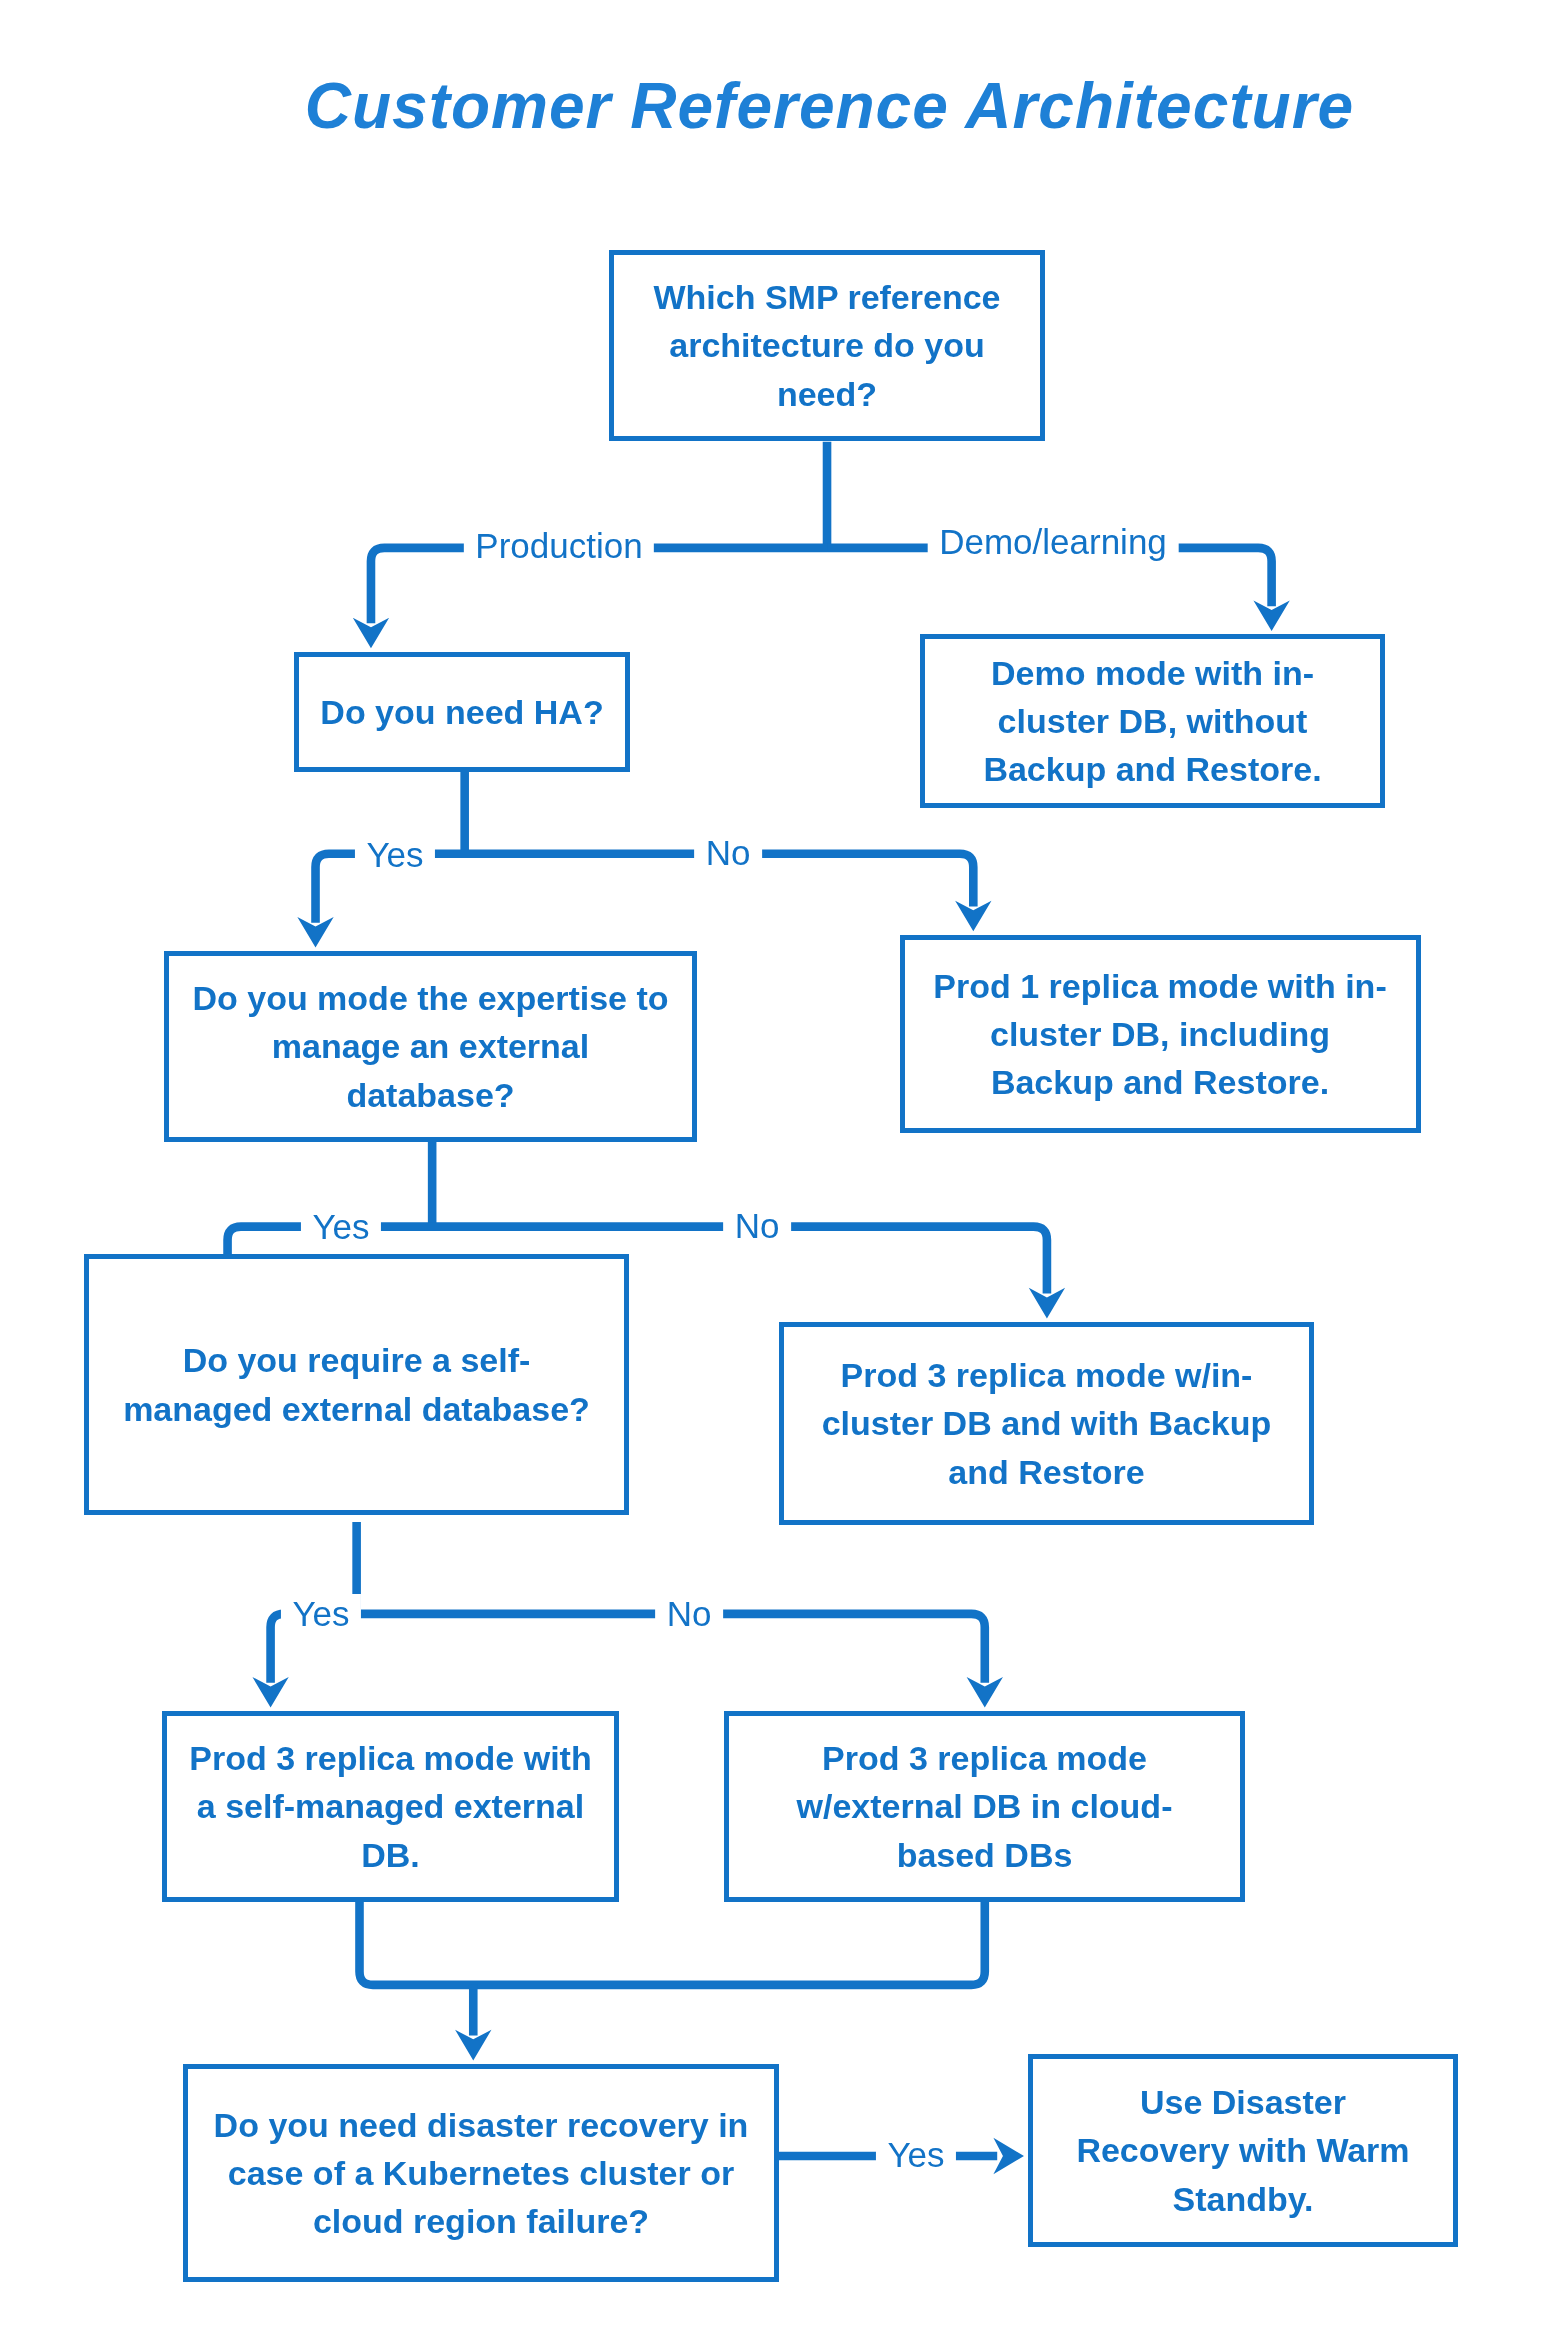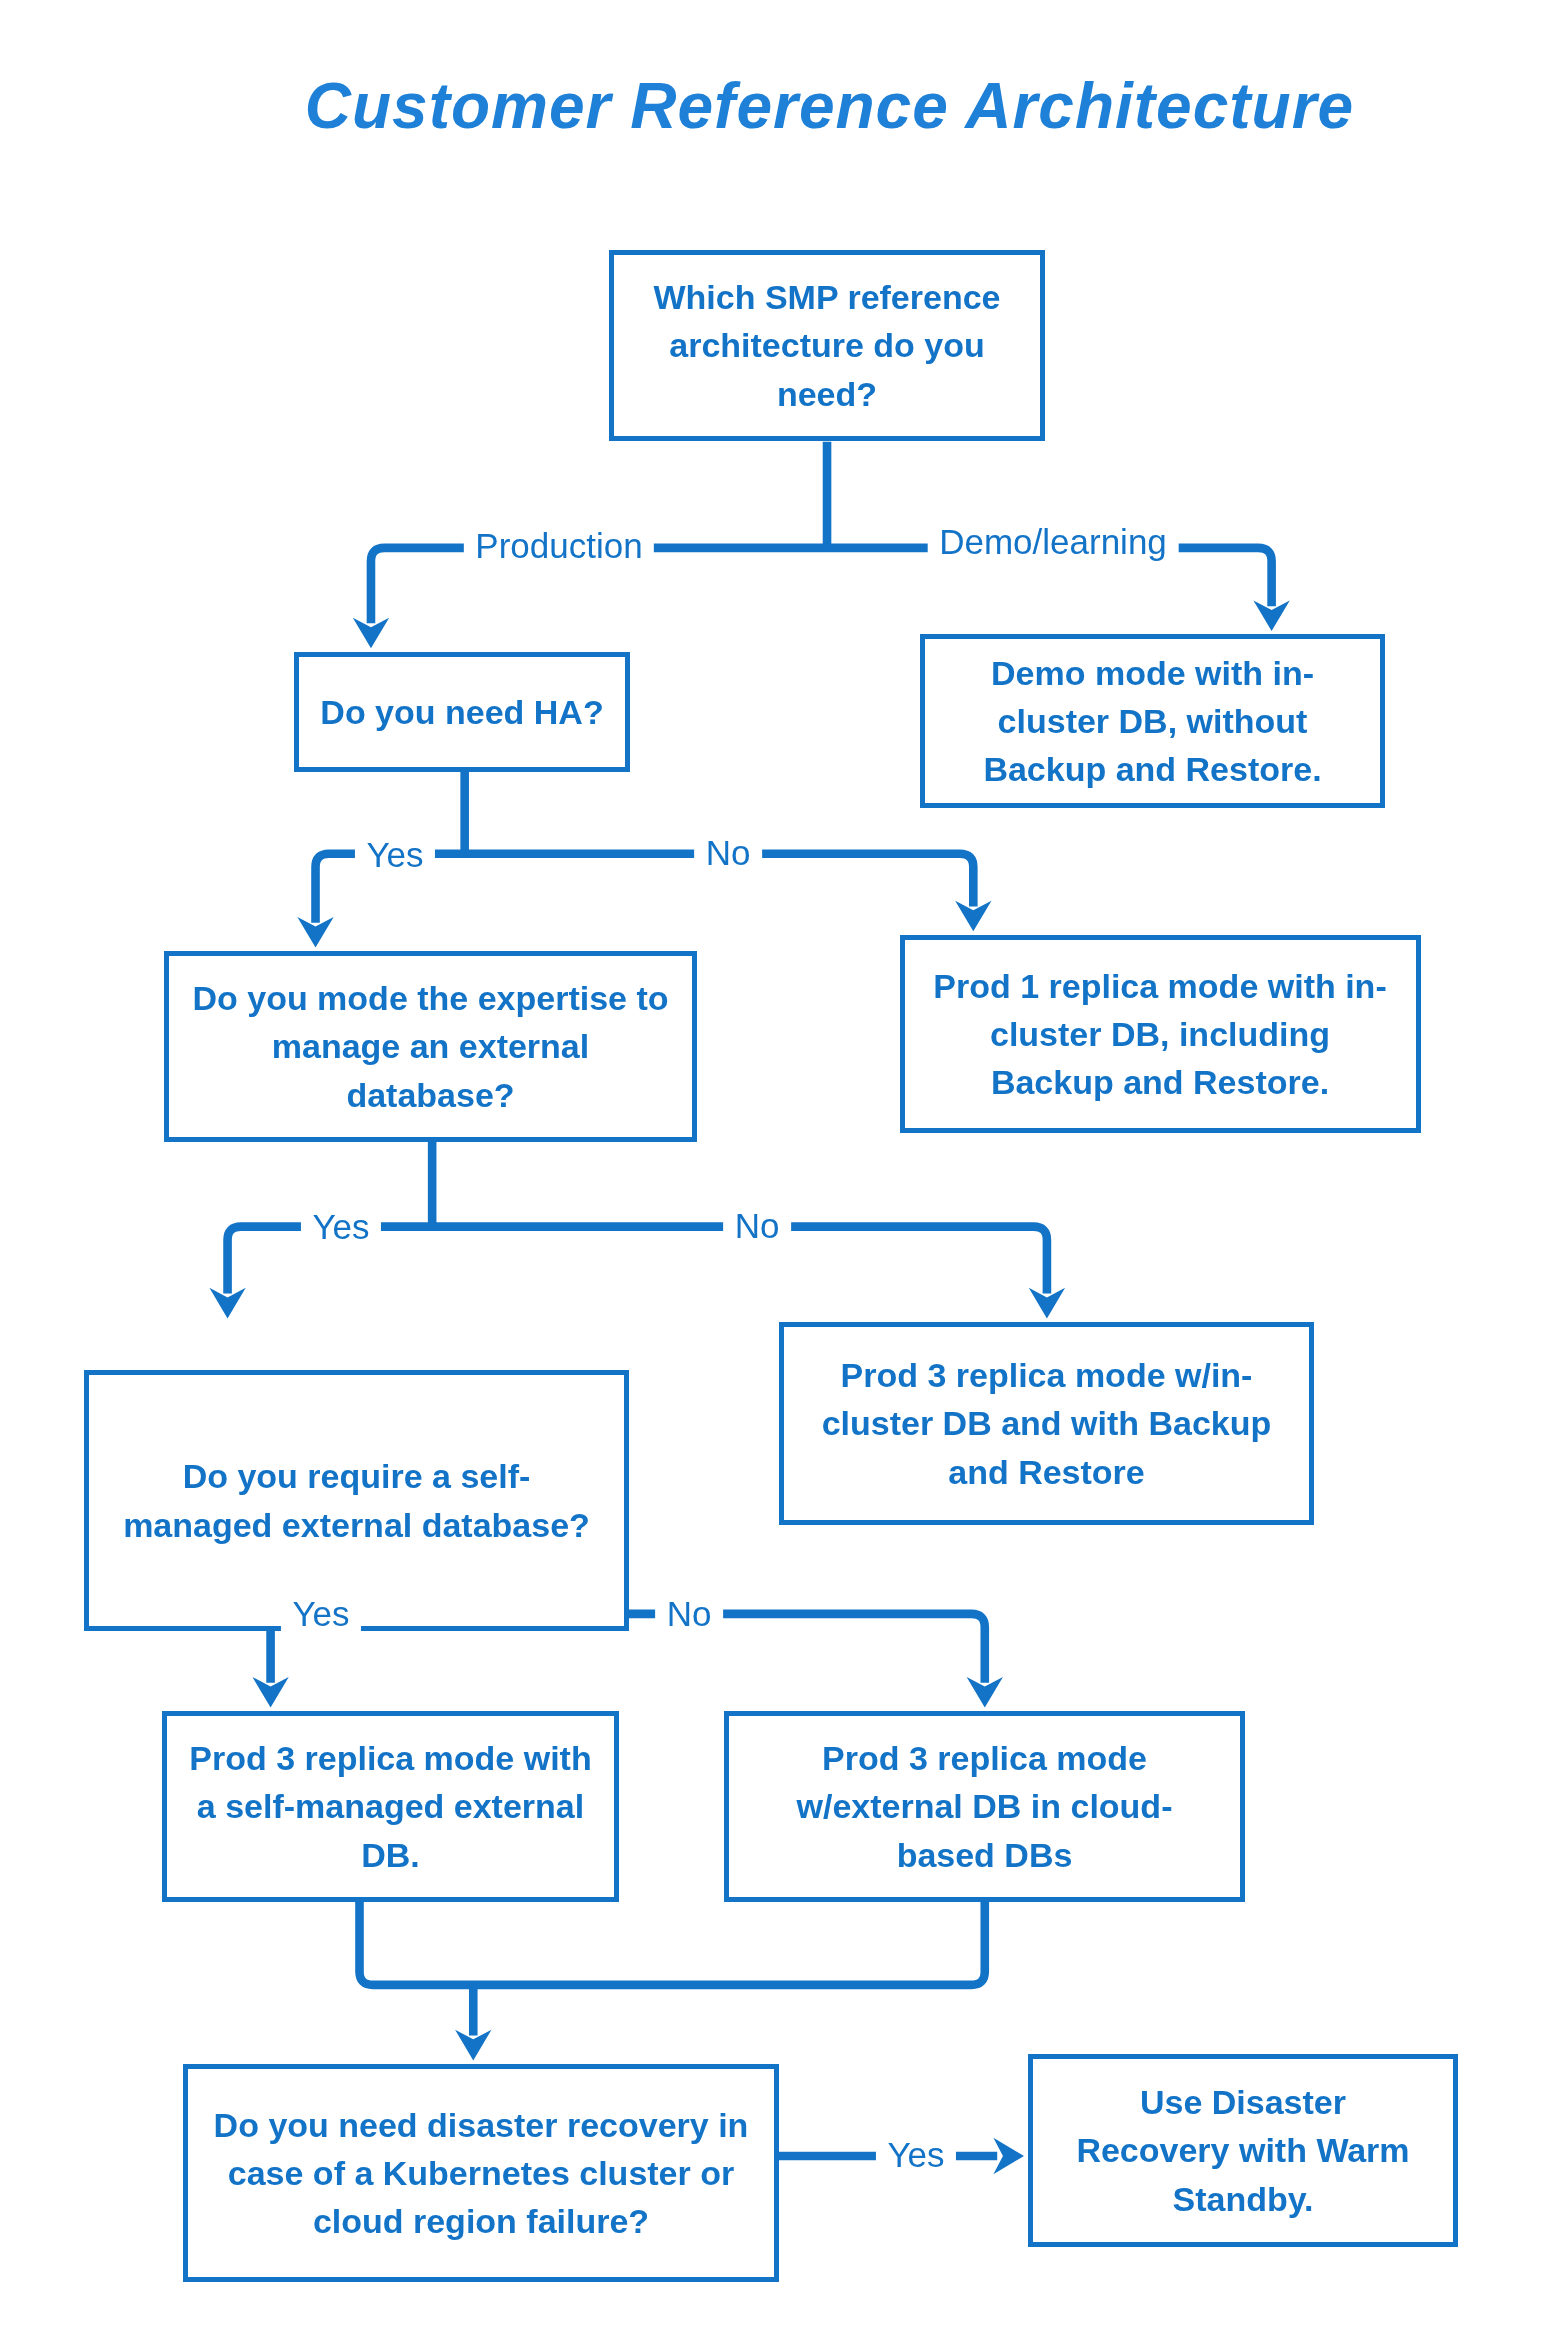--- a/index.html
+++ b/index.html
@@ -72,21 +72,21 @@
   <div class="node" style="left:920px;top:634px;width:465px;height:174px;padding:9.6px 15.3px;">Demo mode with in-cluster DB, without Backup and Restore.</div>
 
   <div class="node" style="left:609px;top:250px;width:436px;height:191px;">Which SMP reference architecture do you need?</div>
 
   <div class="node" style="left:294px;top:652px;width:336px;height:120px;">Do you need HA?</div>
 
   <div class="node" style="left:164px;top:951px;width:533px;height:191px;">Do you mode the expertise to manage an external database?</div>
 
   <div class="node" style="left:900px;top:935px;width:521px;height:198px;padding-left:20px;">Prod 1 replica mode with in-cluster DB, including Backup and Restore.</div>
 
-  <div class="node" style="left:84px;top:1370px;width:545px;height:261px;">Do you require a self-managed external database?</div>
+  <div class="node" style="left:84px;top:1254px;width:545px;height:261px;">Do you require a self-managed external database?</div>
 
   <div class="node" style="left:779px;top:1322px;width:535px;height:203px;padding:23px 29px;">Prod 3 replica mode w/in-cluster DB and with Backup and Restore</div>
 
   <div class="node" style="left:131px;top:1711px;width:457px;height:191px;margin-left:31px;">Prod 3 replica mode with a self-managed external DB.</div>
 
   <div class="node" style="left:724px;top:1711px;width:521px;height:191px;padding:21px 38px;">Prod 3 replica mode w/external DB in cloud-based DBs</div>
 
   <div class="node" style="left:183px;top:2064px;width:596px;height:218px;padding:9.6px 7.6px;">Do you need disaster recovery in case of a Kubernetes cluster or cloud region failure?</div>
 
   <div class="node" style="left:1028px;top:2054px;width:430px;height:193px;padding:9.6px 40px;">Use Disaster Recovery with Warm Standby.</div>

